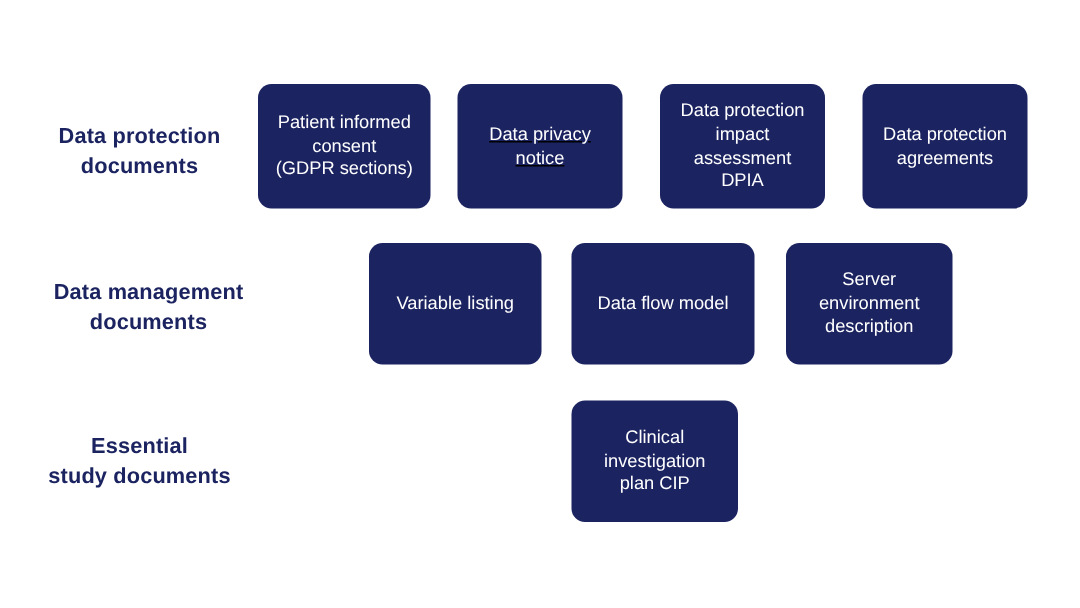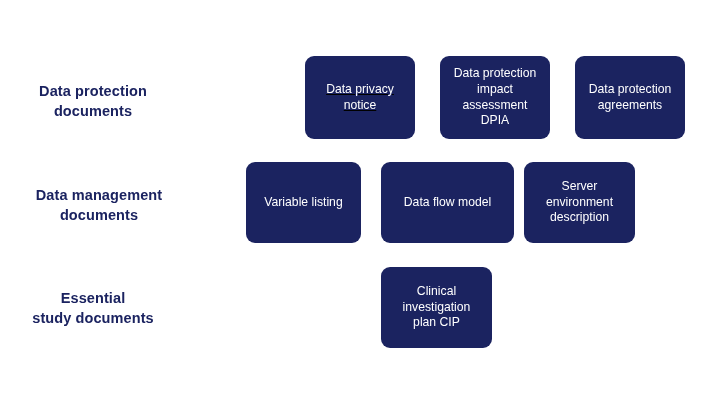--- a/index.html
+++ b/index.html
@@ -59,20 +59,25 @@
   }
 </style>
 </head>
 <body>
 
 <div id="diagram">
 
   <div class="row-label r0">Data protection
 documents</div>
 
+  <div class="node" style="left:172px; top:56px; width:115px; height:83px;">
+    <span class="node-label">Patient informed
+consent
+(GDPR sections)</span>
+  </div>
 
   <div class="node" style="left:305px; top:56px; width:110px; height:83px;text-decoration:underline;">
     <span class="node-label">Data privacy
 notice</span>
   </div>
 
   <div class="node" style="left:440px; top:56px; width:110px; height:83px;">
     <span class="node-label">Data protection
 impact
 assessment
@@ -84,21 +89,21 @@
 agreements</span>
   </div>
 
   <div class="row-label r1">Data management
 documents</div>
 
   <div class="node" style="left:246px; top:162px; width:115px; height:81px;">
     <span class="node-label">Variable listing</span>
   </div>
 
-  <div class="node" style="left:381px; top:162px; width:133px; height:81px;">
+  <div class="node" style="left:381px; top:162px; width:122px; height:81px;">
     <span class="node-label">Data flow model</span>
   </div>
 
   <div class="node" style="left:512px; top:162px; width:111px; height:81px;margin-left:12px;">
     <span class="node-label">Server
 environment
 description</span>
   </div>
 
   <div class="row-label r2">Essential

